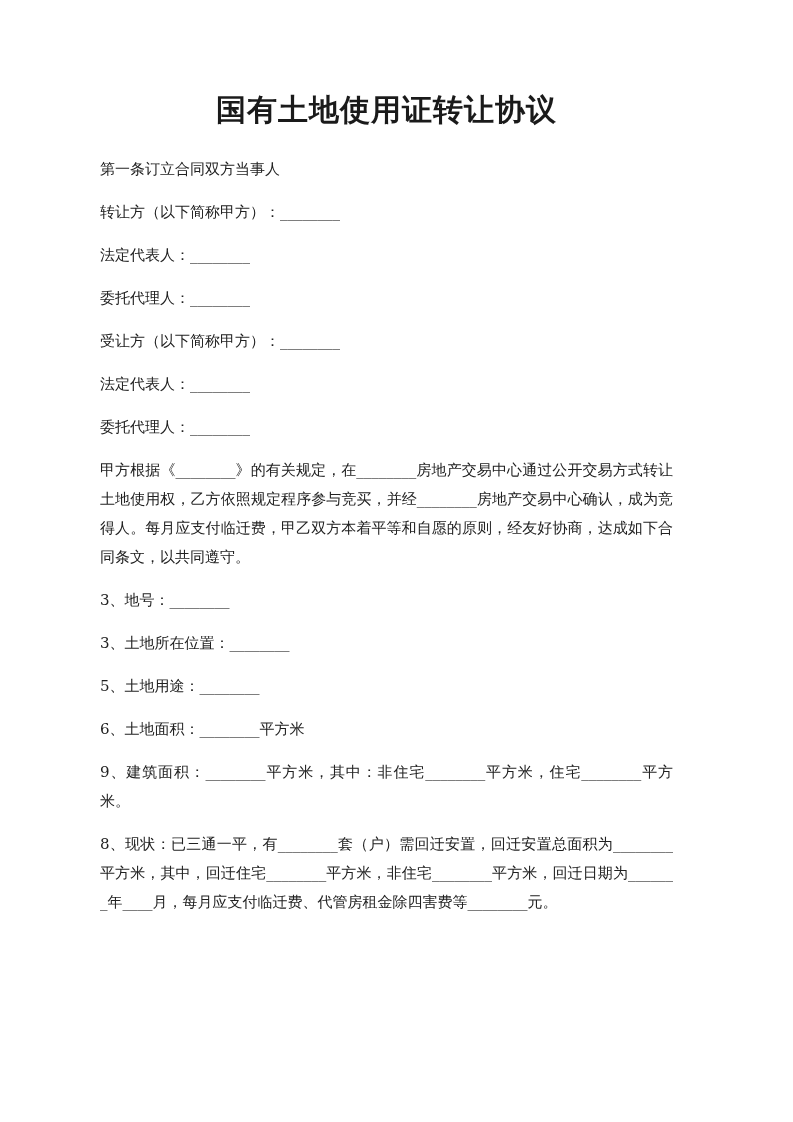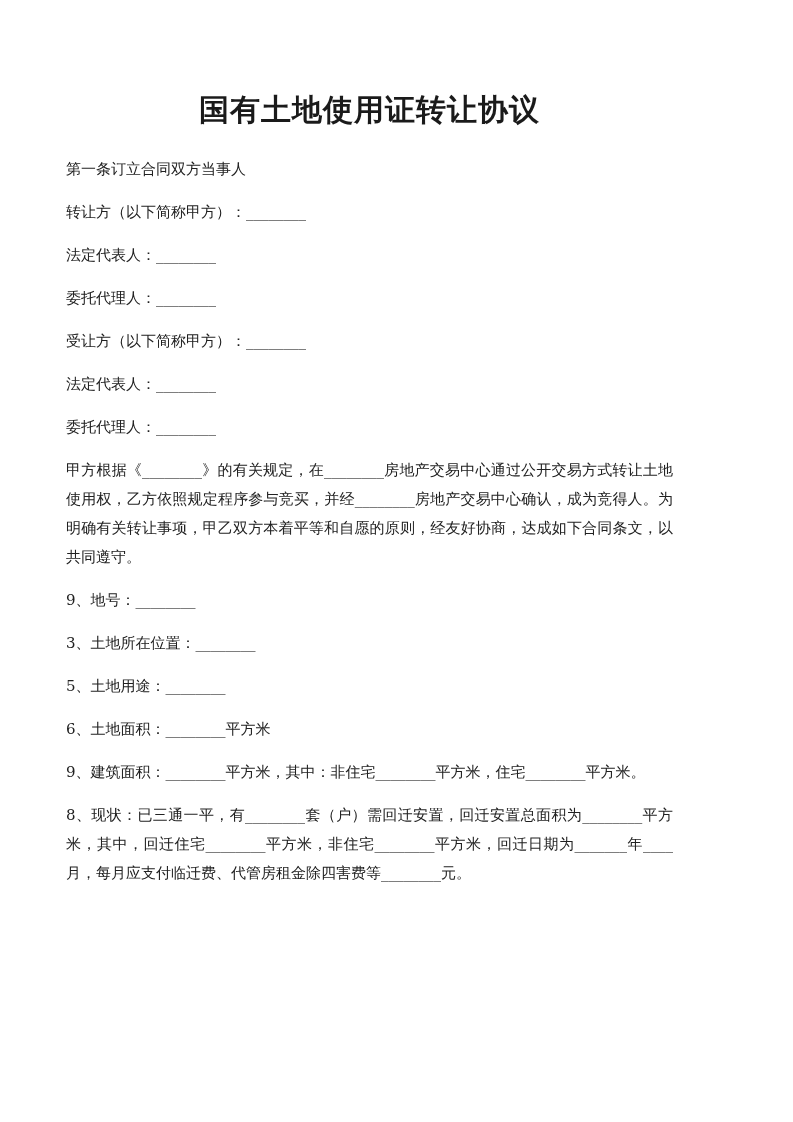--- a/index.html
+++ b/index.html
@@ -6,21 +6,21 @@
     margin: 0;
     padding: 0;
     background: #ffffff;
   }
   .page {
     position: relative;
     width: 793px;
     height: 1122px;
     box-sizing: border-box;
     background: #ffffff;
-    padding: 90px 120px 40px 66px;
+    padding: 90px 120px 40px 100px;
     font-family: "DejaVu Serif", "Liberation Serif", serif;
     color: #212121;
     overflow: hidden;
   }
   .doc-title {
     margin: 0 0 26px 0;
     font-size: 30px;
     font-weight: 700;
     text-align: center;
     line-height: 1.3;
@@ -44,21 +44,21 @@
 
   <h1 class="doc-title">国有土地使用证转让协议</h1>
 
   <p class="para">第一条订立合同双方当事人</p>
   <p class="para">转让方（以下简称甲方）：________</p>
   <p class="para">法定代表人：________</p>
   <p class="para">委托代理人：________</p>
   <p class="para">受让方（以下简称甲方）：________</p>
   <p class="para">法定代表人：________</p>
   <p class="para">委托代理人：________</p>
-  <p class="para">甲方根据《________》的有关规定，在________房地产交易中心通过公开交易方式转让土地使用权，乙方依照规定程序参与竞买，并经________房地产交易中心确认，成为竞得人。为明确有关转让事项，甲乙双方本着平等和自愿的原则，经友好协商，达成如下合同条文，以共同遵守。</p>
-  <p class="para">9、地号：________</p>
+  <p class="para">甲方根据《________》的有关规定，在________房地产交易中心通过公开交易方式转让土地使用权，乙方依照规定程序参与竞买，并经________房地产交易中心确认，成为竞得人。每月应支付临迁费，甲乙双方本着平等和自愿的原则，经友好协商，达成如下合同条文，以共同遵守。</p>
+  <p class="para">3、地号：________</p>
   <p class="para">3、土地所在位置：________</p>
   <p class="para">5、土地用途：________</p>
   <p class="para">6、土地面积：________平方米</p>
   <p class="para">9、建筑面积：________平方米，其中：非住宅________平方米，住宅________平方米。</p>
   <p class="para">8、现状：已三通一平，有________套（户）需回迁安置，回迁安置总面积为________平方米，其中，回迁住宅________平方米，非住宅________平方米，回迁日期为_______年____月，每月应支付临迁费、代管房租金除四害费等________元。</p>
 
 </div>
 
 </body></html>

